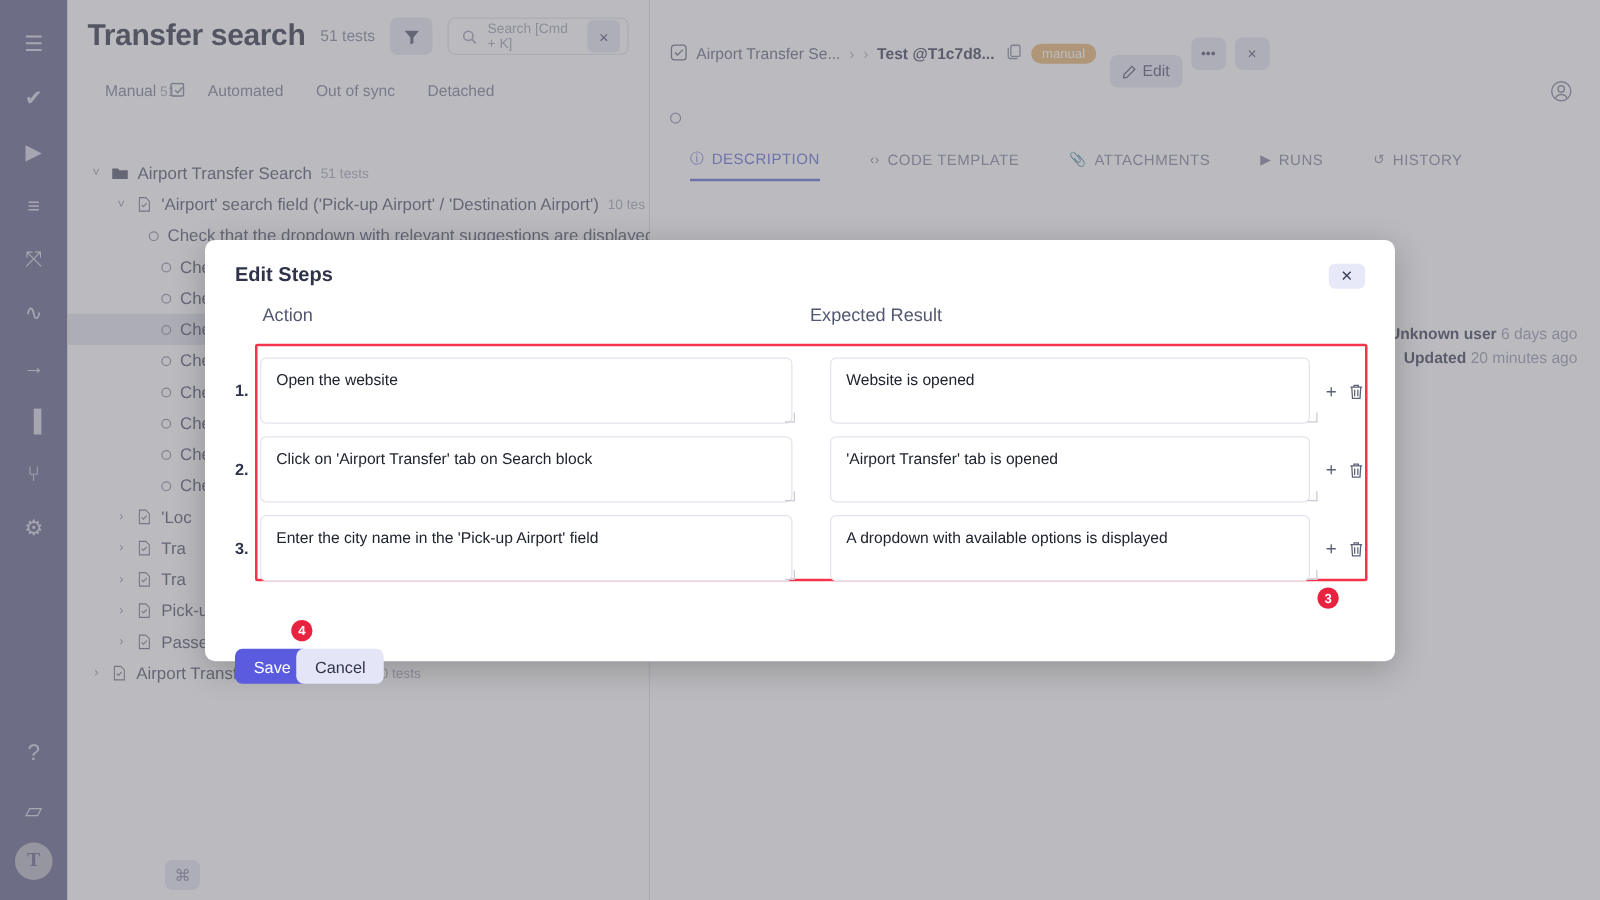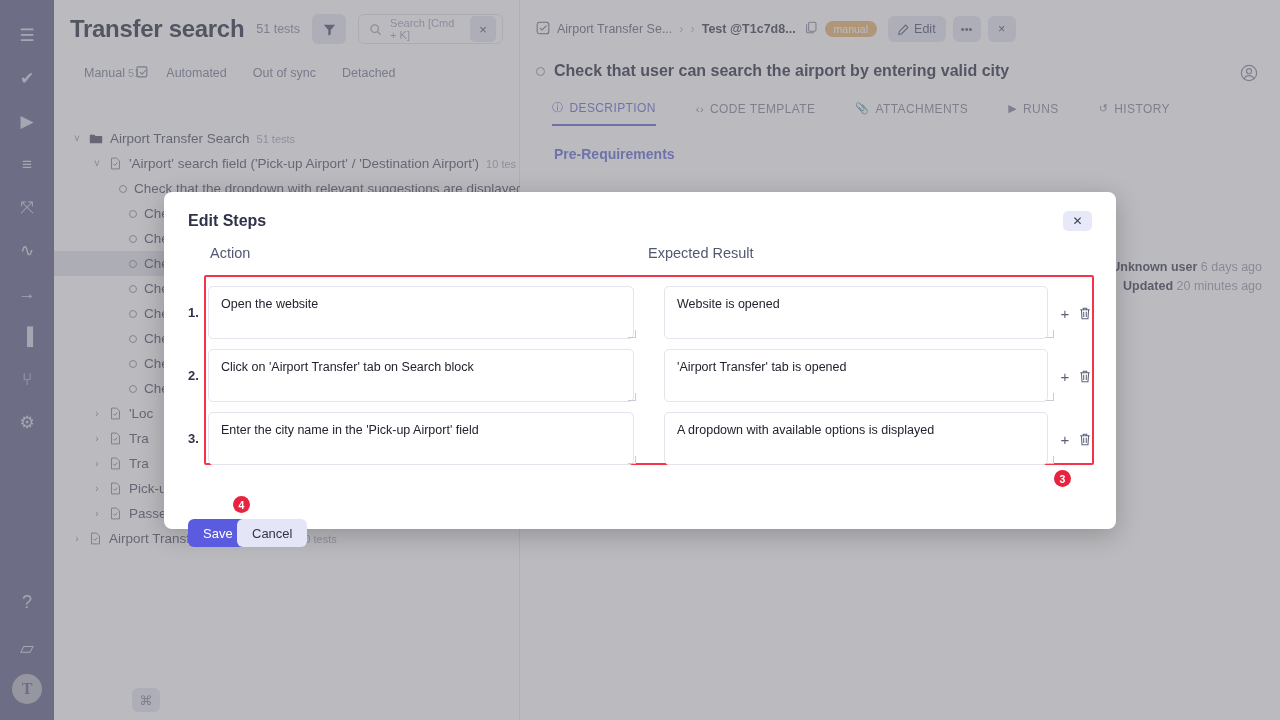--- a/index.html
+++ b/index.html
@@ -374,33 +374,32 @@
         <span class="sep">›</span>
         <span class="sep">›</span>
         <span class="strong">Test @T1c7d8...</span>
         <span style="color:#8b8fa3;margin-left:2px;">
           <svg width="13" height="13" viewBox="0 0 16 16" fill="none" stroke="currentColor" stroke-width="1.3">
               <rect x="4.5" y="1.5" width="9" height="11" rx="1.5"></rect>
               <path d="M11 14.5H3.5a1.5 1.5 0 0 1-1.5-1.5V4"></path>
             </svg>
         </span>
         <span class="chip-manual">manual</span>
-        <span class="hbtn" style="margin-left:4px;">
+        <span class="hbtn" style="margin-left:4px;margin-top:28px;">
           <svg width="11" height="11" viewBox="0 0 16 16" fill="none" stroke="currentColor" stroke-width="1.5">
               <path d="M11 1.6l3.4 3.4L5 14.4 1.2 15l.6-3.8z"></path>
             </svg>
           <span>Edit</span>
         </span>
         <span class="hbtn sq" style="font-size:11px;">•••</span>
         <span class="hbtn sq">×</span>
       </div>
 
       <div class="rp-title">
         <span class="circ" style="width:9px;height:9px;"></span>
-        <span>Check that user can search the airport by entering valid city</span>
       </div>
 
       <div class="rp-tabs" id="rp-tabs">
           <div class="rp-tab active">
             <span style="font-size: 11px;">ⓘ</span>
             <span>DESCRIPTION</span>
           </div>
           <div class="rp-tab">
             <span style="font-size: 11px;">‹›</span>
             <span>CODE TEMPLATE</span>
@@ -411,21 +410,20 @@
           </div>
           <div class="rp-tab">
             <span style="font-size: 11px;">▶</span>
             <span>RUNS</span>
           </div>
           <div class="rp-tab">
             <span style="font-size: 11px;">↺</span>
             <span>HISTORY</span>
           </div>
         </div>
-      <div class="pre-req">Pre-Requirements</div>
 
       <span class="user-ico">
         <svg width="18" height="18" viewBox="0 0 20 20" fill="none" stroke="currentColor" stroke-width="1.3">
             <circle cx="10" cy="10" r="8.5"></circle>
             <circle cx="10" cy="8" r="2.8"></circle>
             <path d="M4.6 17a5.6 5.6 0 0 1 10.8 0"></path>
           </svg>
       </span>
 
       <div class="meta">

